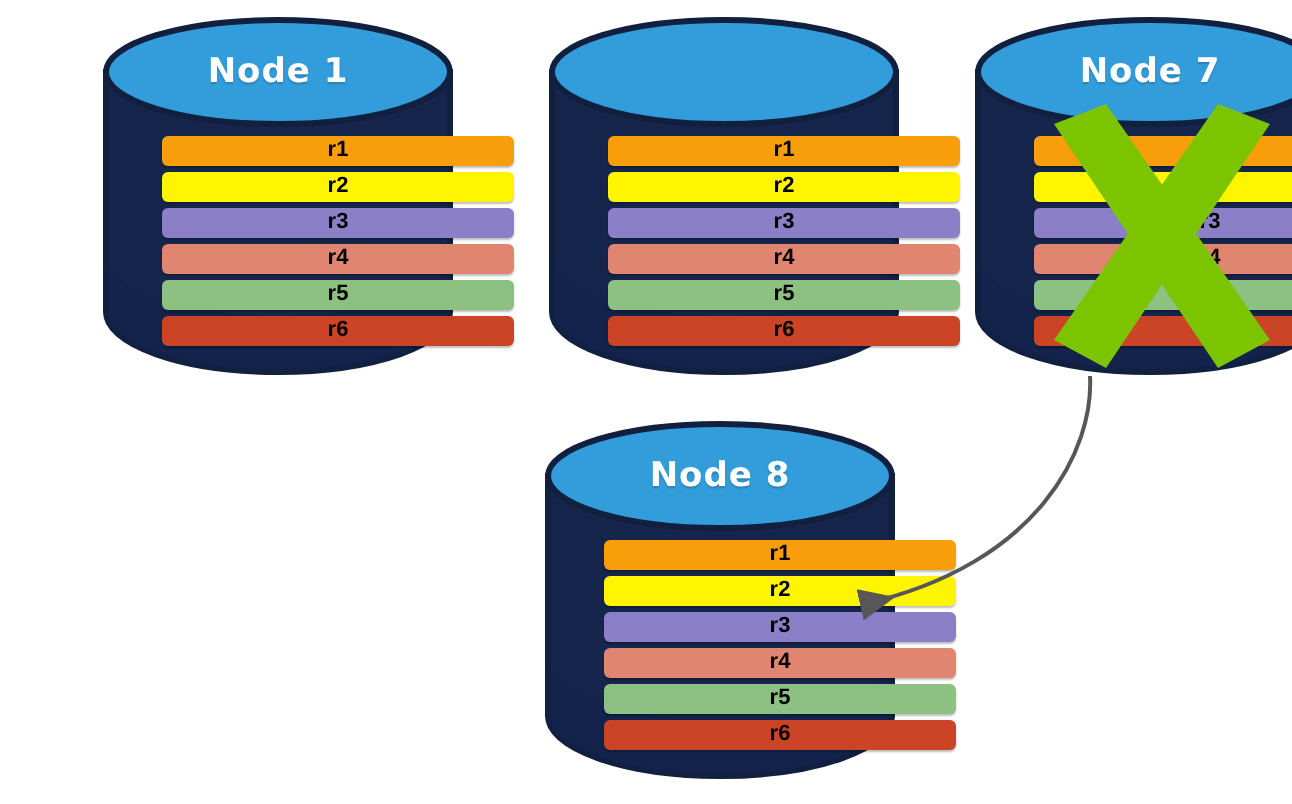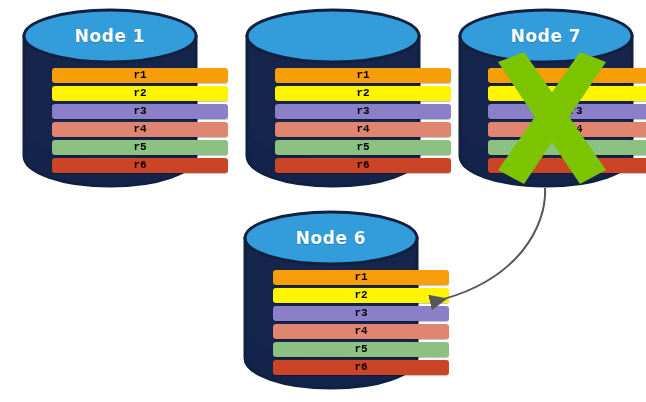--- a/index.html
+++ b/index.html
@@ -16,20 +16,21 @@
   }
   #stage {
     position: absolute;
     left: 0;
     top: 0;
     width: 646px;
     height: 402px;
   }
   .node {
     position: absolute;
+    margin-left: 29px;
   }
   .node-svg {
     position: absolute;
     left: 0;
     top: 0;
     overflow: visible;
   }
   .node-title {
     position: absolute;
     left: 0;
@@ -51,21 +52,21 @@
   .row-bar {
     position: relative;
     height: 15px;
     margin-bottom: 3px;
     border-radius: 3px;
     color: #000000;
     font-weight: bold;
     font-size: 11px;
     line-height: 15px;
     text-align: center;
-    font-family: Liberation Mono, monospace;
+    font-family: Liberation Sans, sans-serif;
     box-shadow: 0 1px 1px rgba(0,0,0,0.25);
   }
   .row-bar:last-child { margin-bottom: 0; }
   .xmark {
     position: absolute;
     pointer-events: none;
   }
   .arrow-layer {
     position: absolute;
     left: 0;
@@ -136,21 +137,21 @@
       </g>
     </svg>
   </div>
 
   <div class="node" id="node-4-el" style="left:243px; top:210px; width:176px; height:178px;">
     <svg class="node-svg" width="176" height="178" viewBox="0 0 176 178">
       <path d="M2,28 L2,148 A86,30 0 0 0 174,148 L174,28 Z" fill="#16254C" stroke="#11203F" stroke-width="3"></path>
       <path d="M2,120 L2,148 A86,30 0 0 0 174,148 L174,120 A86,30 0 0 1 2,120 Z" fill="#13224A" opacity="0.55"></path>
       <ellipse cx="88" cy="28" rx="86" ry="26" fill="#339DDB" stroke="#11203F" stroke-width="3"></ellipse>
     </svg>
-    <div class="node-title" style="top:18px;">Node  6</div>
+    <div class="node-title" style="top:18px;">Node  8</div>
     <div class="rows" style="top:60px; padding:0 30px;">
         <div class="row-bar" style="background: rgb(249, 158, 11);"><span>r1</span></div>
         <div class="row-bar" style="background: rgb(255, 245, 0);"><span>r2</span></div>
         <div class="row-bar" style="background: rgb(139, 128, 200);"><span>r3</span></div>
         <div class="row-bar" style="background: rgb(224, 133, 112);"><span>r4</span></div>
         <div class="row-bar" style="background: rgb(140, 193, 130);"><span>r5</span></div>
         <div class="row-bar" style="background: rgb(204, 68, 38);"><span>r6</span></div>
       </div>
   </div>
 

